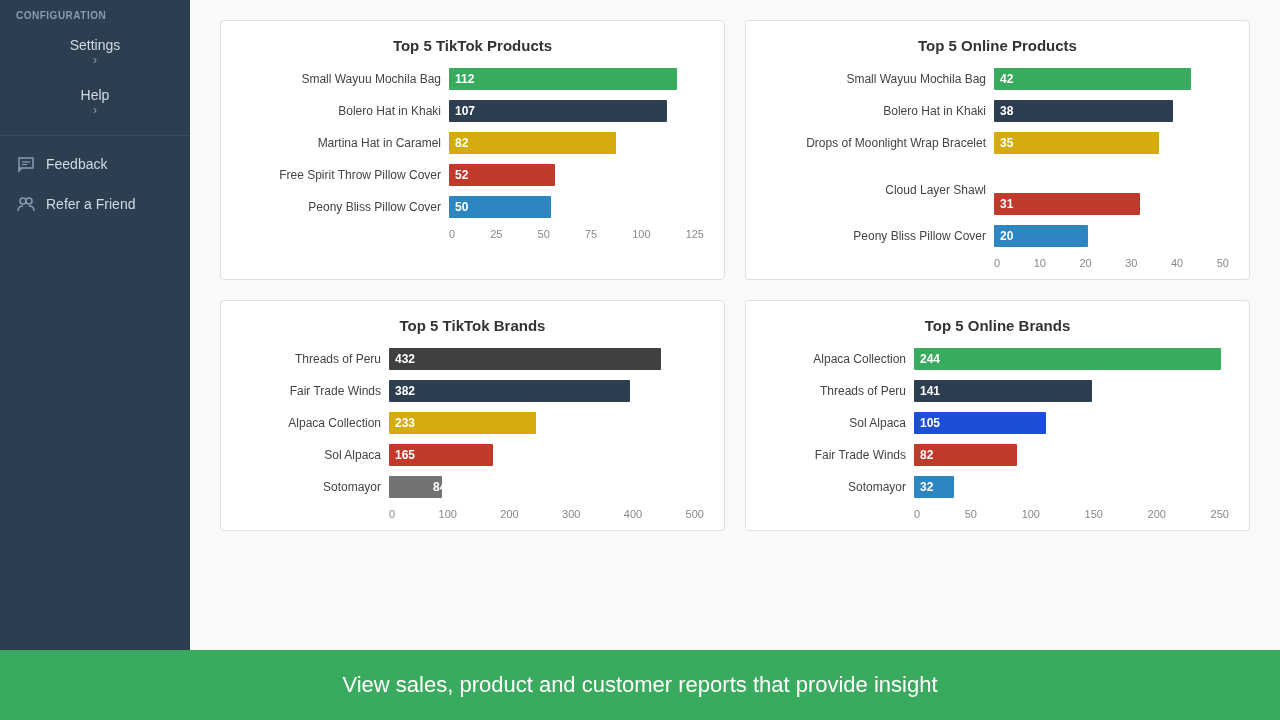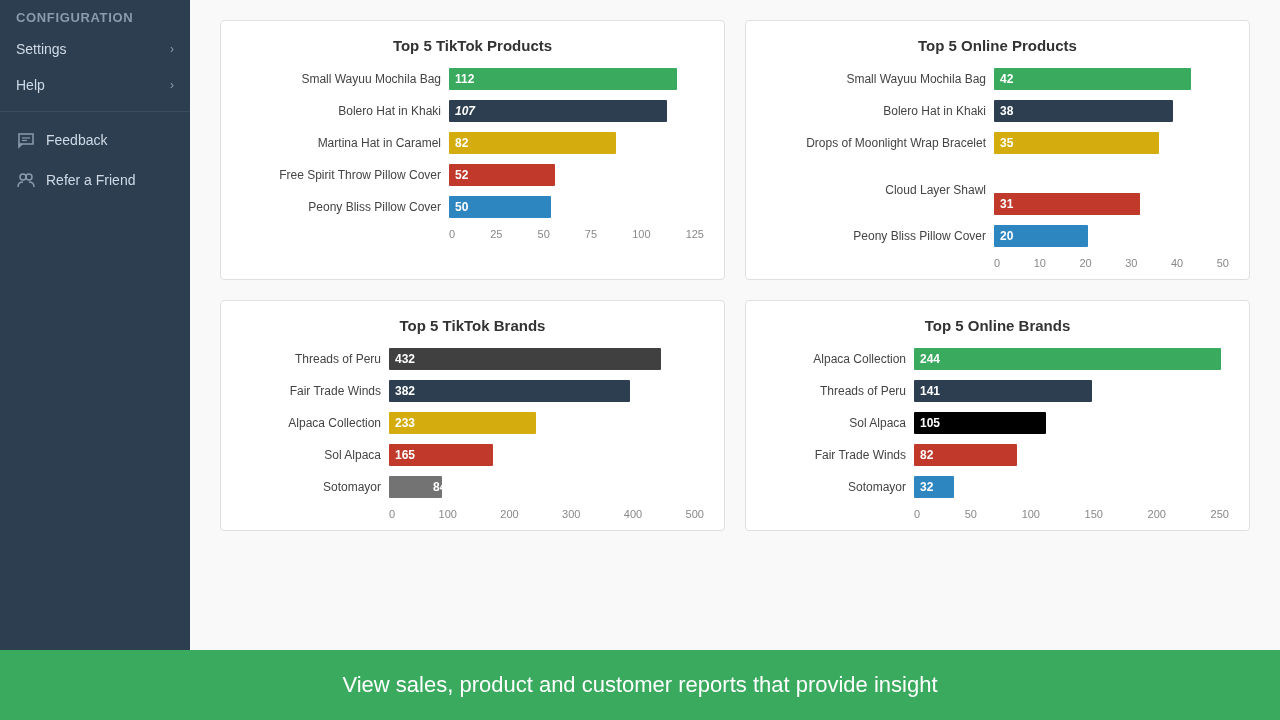--- a/index.html
+++ b/index.html
@@ -2,22 +2,22 @@
 <html><head>
   <meta charset="utf-8">
   <style>
     * { margin: 0; padding: 0; box-sizing: border-box; }
     body { font-family: -apple-system, BlinkMacSystemFont, 'Segoe UI', sans-serif; display: flex; flex-direction: column; height: 720px; width: 1280px; overflow: hidden; background: #f5f5f5; }
 
     .main-wrapper { display: flex; flex: 1; overflow: hidden; }
 
     
     .sidebar { width: 190px; background: #2c3e50; color: #fff; display: flex; flex-direction: column; flex-shrink: 0; }
-    .sidebar-config-label { font-size: 13px; color: #8a9bb0; letter-spacing: 0.05em; padding: 10px 16px 6px; text-transform: uppercase; font-weight: 600; }
-    .sidebar-item { display: flex; align-items: center; justify-content: space-between; padding: 10px 16px; cursor: pointer; font-size: 14px; color: #d0dae6; }
+    .sidebar-config-label { font-size: 10px; color: #8a9bb0; letter-spacing: 0.05em; padding: 10px 16px 6px; text-transform: uppercase; font-weight: 600; }
+    .sidebar-item { display: flex; align-items: center; justify-content: space-between; padding: 10px 16px; cursor: pointer; font-size: 14px; color: #d0dae6; flex-direction: column; }
     .sidebar-item .chevron { font-size: 12px; color: #8a9bb0; }
     .sidebar-divider { height: 1px; background: rgba(255,255,255,0.08); margin: 8px 0; }
     .sidebar-special-item { display: flex; align-items: center; gap: 10px; padding: 10px 16px; cursor: pointer; font-size: 14px; color: #d0dae6; }
     .sidebar-icon { width: 20px; height: 20px; display: flex; align-items: center; justify-content: center; }
 
     
     .content { flex: 1; overflow-y: auto; padding: 20px 30px; background: #f9f9f9; }
 
     
     .charts-grid { display: grid; grid-template-columns: 1fr 1fr; gap: 20px; }
@@ -89,21 +89,21 @@
               <div class="bar-label" style="width: 200px;">Small Wayuu Mochila Bag</div>
               <div class="bar-track">
                 <div class="bar" style="width: 89.6%; background-color: rgb(58, 170, 94);">
                   <span class="bar-value">112</span>
                 </div>
               </div>
             </div>
             <div class="bar-row">
               <div class="bar-label" style="width: 200px;">Bolero Hat in Khaki</div>
               <div class="bar-track">
-                <div class="bar" style="width: 85.6%; background-color: rgb(44, 62, 80); font-style: italic;">
+                <div class="bar" style="width: 85.6%; background-color: rgb(44, 62, 80);">
                   <span class="bar-value">107</span>
                 </div>
               </div>
             </div>
             <div class="bar-row">
               <div class="bar-label" style="width: 200px;">Martina Hat in Caramel</div>
               <div class="bar-track">
                 <div class="bar" style="width: 65.6%; background-color: rgb(212, 172, 13);">
                   <span class="bar-value">82</span>
                 </div>
@@ -259,21 +259,21 @@
               <div class="bar-label" style="width: 140px;">Threads of Peru</div>
               <div class="bar-track">
                 <div class="bar" style="width: 56.4%; background-color: rgb(44, 62, 80);">
                   <span class="bar-value">141</span>
                 </div>
               </div>
             </div>
             <div class="bar-row">
               <div class="bar-label" style="width: 140px;">Sol Alpaca</div>
               <div class="bar-track">
-                <div class="bar" style="width: 42%; background-color: #000000;">
+                <div class="bar" style="width: 42%; background-color: #1d4ed8;">
                   <span class="bar-value">105</span>
                 </div>
               </div>
             </div>
             <div class="bar-row">
               <div class="bar-label" style="width: 140px;">Fair Trade Winds</div>
               <div class="bar-track">
                 <div class="bar" style="width: 32.8%; background-color: rgb(192, 57, 43);">
                   <span class="bar-value">82</span>
                 </div>

